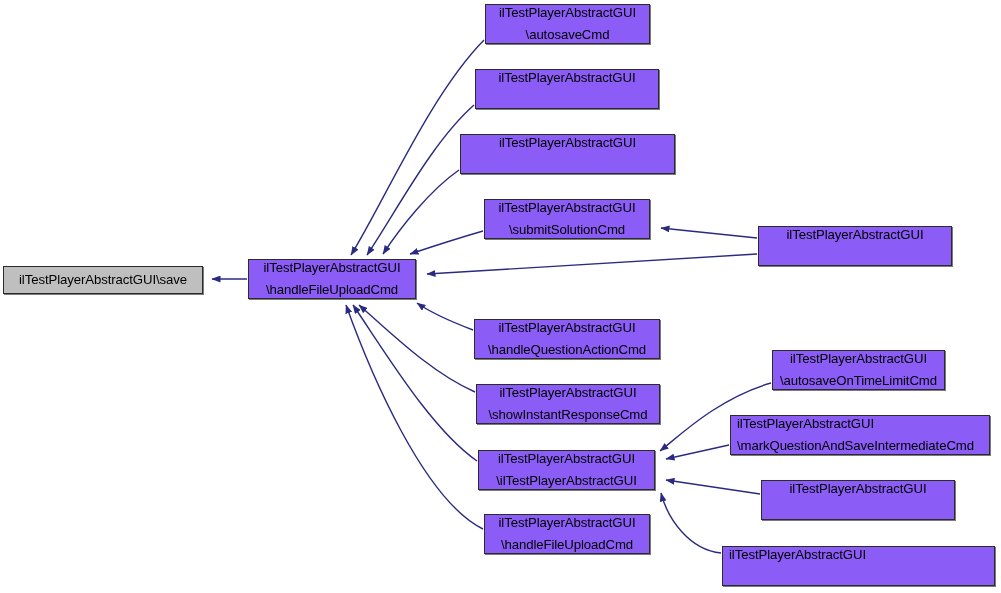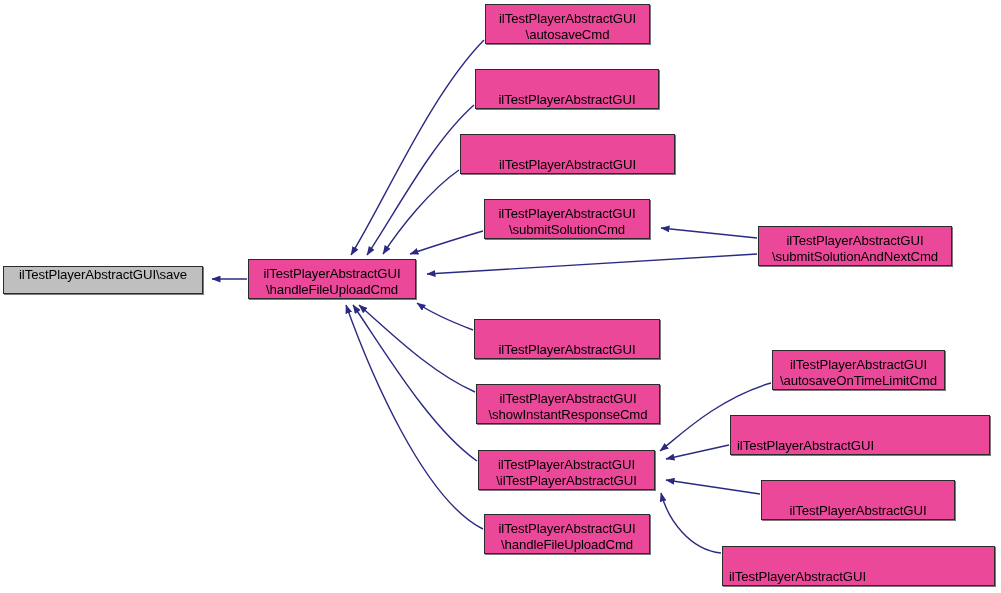--- a/index.html
+++ b/index.html
@@ -19,43 +19,43 @@
     position: absolute;
     left: 0;
     top: 0;
     width: 1001px;
     height: 593px;
   }
   .node {
     position: absolute;
     box-sizing: border-box;
     border: 1px solid #2b2b2b;
-    background: #ec4899;
+    background: #8b5cf6;
     display: flex;
     flex-direction: column;
     align-items: center;
-    justify-content: flex-end;
+    justify-content: space-between;
     text-align: center;
     color: #000000;
     font-size: 13.2px;
     line-height: 16px;
     letter-spacing: -0.1px;
     z-index: 2;
     box-shadow: 1px 1px 0 0 #7a7a7a;
   }
   .node.highlight {
     background: #bfbfbf;
     border: 1px solid #2b2b2b;
   }
   .node .line {
     white-space: nowrap;
     display: block;
   }
   .node.single {
-    justify-content: flex-start;
+    justify-content: center;
   }
 </style>
 </head>
 <body>
 
 <div id="graph-root">
 
   <svg id="edge-layer" viewBox="0 0 1001 593" xmlns="http://www.w3.org/2000/svg">
     <defs>
       <marker id="arrowhead" markerWidth="9" markerHeight="7" refX="8.5" refY="3.5" orient="auto" markerUnits="userSpaceOnUse">
@@ -116,25 +116,25 @@
     <span class="line">ilTestPlayerAbstractGUI</span>
   </div>
 
   <div class="node" style="left:484px; top:199px; width:166px; height:40px;">
     <span class="line">ilTestPlayerAbstractGUI</span>
     <span class="line">\submitSolutionCmd</span>
   </div>
 
   <div class="node" style="left:758px; top:226px; width:194px; height:40px;">
     <span class="line">ilTestPlayerAbstractGUI</span>
-    <span class="line">\submitSolutionAndNextCmd</span>
   </div>
 
   <div class="node" style="left:474px; top:319px; width:186px; height:40px;">
     <span class="line">ilTestPlayerAbstractGUI</span>
+    <span class="line">\handleQuestionActionCmd</span>
   </div>
 
   <div class="node" style="left:476px; top:384px; width:184px; height:40px;">
     <span class="line">ilTestPlayerAbstractGUI</span>
     <span class="line">\showInstantResponseCmd</span>
   </div>
 
   <div class="node" style="left:478px; top:450px; width:177px; height:40px;">
     <span class="line">ilTestPlayerAbstractGUI</span>
     <span class="line">\ilTestPlayerAbstractGUI</span>
@@ -145,20 +145,21 @@
     <span class="line">\handleFileUploadCmd</span>
   </div>
 
   <div class="node" style="left:772px; top:350px; width:173px; height:40px;">
     <span class="line">ilTestPlayerAbstractGUI</span>
     <span class="line">\autosaveOnTimeLimitCmd</span>
   </div>
 
   <div class="node" style="left:730px; top:415px; width:260px; height:40px; align-items:flex-start; padding-left:6px;">
     <span class="line">ilTestPlayerAbstractGUI</span>
+    <span class="line">\markQuestionAndSaveIntermediateCmd</span>
   </div>
 
   <div class="node" style="left:761px; top:480px; width:194px; height:40px;">
     <span class="line">ilTestPlayerAbstractGUI</span>
   </div>
 
   <div class="node" style="left:722px; top:546px; width:273px; height:40px; align-items:flex-start; padding-left:6px;">
     <span class="line">ilTestPlayerAbstractGUI</span>
   </div>
 

